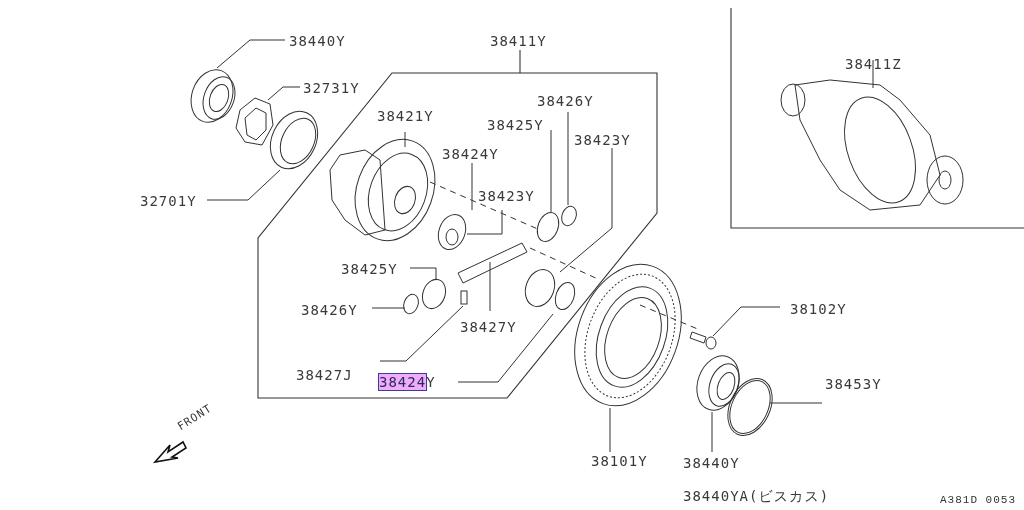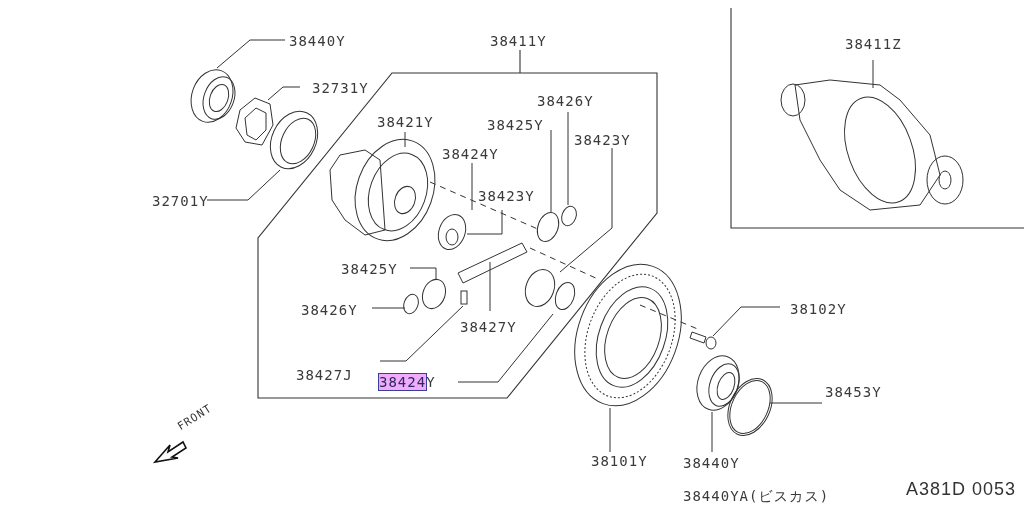--- a/index.html
+++ b/index.html
@@ -2,22 +2,22 @@
 <html><head>
 <meta charset="utf-8">
 <style>
   html, body { margin: 0; padding: 0; background: #ffffff; }
   body { width: 1024px; height: 510px; position: relative; overflow: hidden;
          font-family: "DejaVu Sans Mono", monospace; }
   #diagram { position: absolute; left: 0; top: 0; width: 1024px; height: 510px; }
   .lbl { position: absolute; font-family: "DejaVu Sans Mono", monospace; font-size: 14px;
          color: #3a3a3a; letter-spacing: 1px; white-space: nowrap; line-height: 16px; cursor: pointer; }
   .lbl .hl { background: #f0abfc; outline: 1px solid #3c3c9a; color: #2a2a5a; }
-  .code { position: absolute; right: 8px; bottom: 10px; font-family: Liberation Sans, sans-serif;
-          font-size: 18px; color: #333; letter-spacing: 1px; }
+  .code { position: absolute; right: 8px; bottom: 4px; font-family: Liberation Mono, monospace;
+          font-size: 11px; color: #333; letter-spacing: 1px; }
   .front { position: absolute; left: 182px; top: 420px; font-size: 11px; color: #333;
            transform: rotate(-32deg); transform-origin: left bottom; letter-spacing: 1px;
            font-family: "DejaVu Sans Mono", monospace; }
 </style>
 </head>
 <body>
 
 <svg id="diagram" viewBox="0 0 1024 510" xmlns="http://www.w3.org/2000/svg">
   <g fill="none" stroke="#333" stroke-width="1.1">
 
@@ -127,37 +127,37 @@
     <ellipse cx="945" cy="180" rx="6" ry="9"></ellipse>
     <line x1="873" y1="60" x2="873" y2="88"></line>
   </g>
 
   <g fill="none" stroke="#111" stroke-width="1.6">
     <path d="M155,462 L170,445 L168,452 L183,442 L186,448 L172,457 L178,458 Z"></path>
   </g>
 </svg>
 
 <div class="lbl" style="left:289px;top:33px">38440Y</div>
-<div class="lbl" style="left:312px;top:80px">32731Y</div>
-<div class="lbl" style="left:152px;top:193px">32701Y</div>
+<div class="lbl" style="left:303px;top:80px">32731Y</div>
+<div class="lbl" style="left:140px;top:193px">32701Y</div>
 <div class="lbl" style="left:490px;top:33px">38411Y</div>
-<div class="lbl" style="left:377px;top:114px">38421Y</div>
+<div class="lbl" style="left:377px;top:108px">38421Y</div>
 <div class="lbl" style="left:537px;top:93px">38426Y</div>
 <div class="lbl" style="left:487px;top:117px">38425Y</div>
 <div class="lbl" style="left:574px;top:132px">38423Y</div>
 <div class="lbl" style="left:442px;top:146px">38424Y</div>
 <div class="lbl" style="left:478px;top:188px">38423Y</div>
 <div class="lbl" style="left:341px;top:261px">38425Y</div>
 <div class="lbl" style="left:301px;top:302px">38426Y</div>
 <div class="lbl" style="left:460px;top:319px">38427Y</div>
 <div class="lbl" style="left:296px;top:367px">38427J</div>
 <div class="lbl" style="left:379px;top:374px">
   <span class="hl">38424</span><span>Y</span>
 </div>
-<div class="lbl" style="left:845px;top:36px">38411Z</div>
+<div class="lbl" style="left:845px;top:56px">38411Z</div>
 <div class="lbl" style="left:790px;top:301px">38102Y</div>
-<div class="lbl" style="left:825px;top:384px">38453Y</div>
+<div class="lbl" style="left:825px;top:376px">38453Y</div>
 <div class="lbl" style="left:591px;top:453px">38101Y</div>
 <div class="lbl" style="left:683px;top:455px">38440Y</div>
 <div class="lbl" style="left:683px;top:488px">38440YA(ビスカス)</div>
 
 <div class="front">FRONT</div>
 <div class="code">A381D 0053</div>
 
 </body></html>

